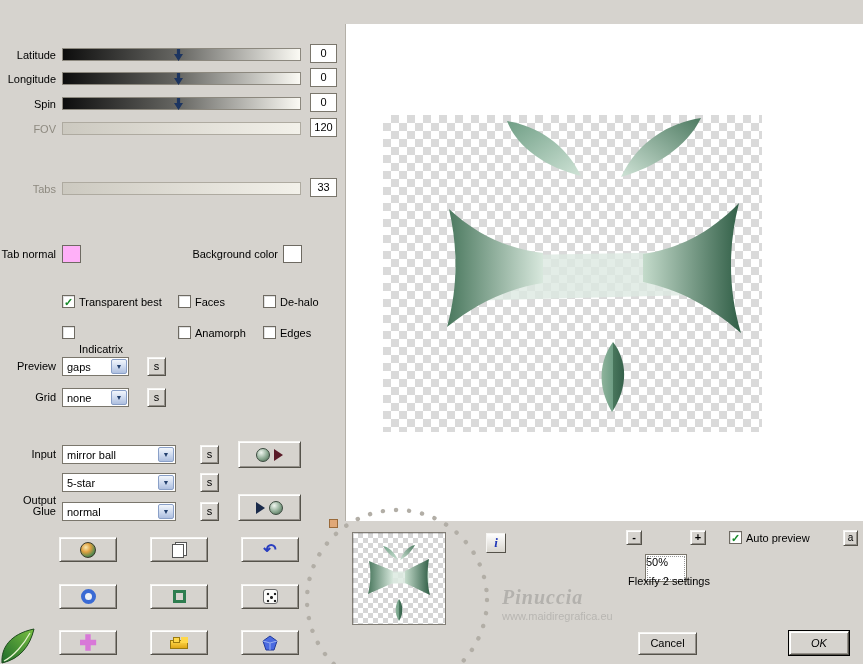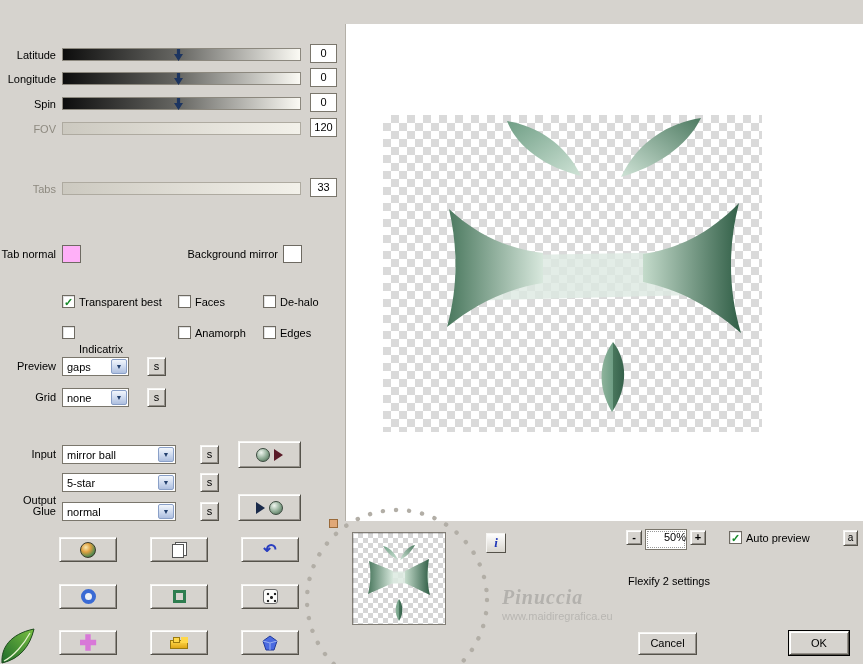--- a/index.html
+++ b/index.html
@@ -51,21 +51,21 @@
   }
   .btn {
     position:absolute; background:#d6d3ce; border:1px solid;
     border-color:#f6f5f2 #55524a #55524a #f6f5f2;
     box-shadow:inset 1px 1px 0 #ffffff, inset -1px -1px 0 #94908a;
     text-align:center;
   }
   .sbtn { width:19px; height:19px; line-height:17px; }
   .gridbtn { width:58px; height:25px; display:flex; align-items:center; justify-content:center; }
   .bigbtn { width:63px; height:27px; display:flex; align-items:center; justify-content:center; }
-  .default-btn { box-shadow:0 0 0 1px #000, inset 1px 1px 0 #ffffff, inset -1px -1px 0 #94908a; }
+  .default-btn { box-shadow:0 0 0 1px #000, inset 1px 1px 0 #ffffff, inset -1px -1px 0 #94908a;font-style:italic; }
   .swatch { position:absolute; width:19px; height:18px; border:1px solid #6e6a62; }
   .checker {
     background-color:#fff;
     background-image:
       linear-gradient(45deg,#dadada 25%,transparent 25%,transparent 75%,#dadada 75%),
       linear-gradient(45deg,#dadada 25%,transparent 25%,transparent 75%,#dadada 75%);
     background-size:16px 16px; background-position:0 0,8px 8px;
   }
   .checker-sm {
     background-color:#fff;
@@ -85,23 +85,23 @@
   .handle { position:absolute; left:329px; top:519px; width:9px; height:9px; background:#e0a878; border:1px solid #9a6a3a; }
   .dots-svg { position:absolute; left:292px; top:500px; }
   .infobtn {
     position:absolute; left:486px; top:533px; width:20px; height:20px;
     background:linear-gradient(180deg,#fefefe,#d8d5ce); border:1px solid; border-color:#f6f5f2 #55524a #55524a #f6f5f2;
     font-family:"Liberation Serif", serif; font-style:italic; font-weight:bold;
     color:#2238b8; font-size:13px; line-height:18px; text-align:center;
   }
   .zoombtn { width:16px; height:15px; line-height:13px; font-weight:bold; }
   .zoomlevel {
-    position:absolute; left:645px; top:529px; width:42px; height:21px;
+    position:absolute; left:645px; top:554px; width:42px; height:28px;
     background:#fff; border:1px solid #7a766c; outline:1px dotted #999; outline-offset:-3px;
-    text-align:right; line-height:15px;
+    text-align:left; line-height:15px;
   }
   .watermark1 { position:absolute; left:502px; top:586px; font-size:20px; font-weight:bold; font-style:italic; color:#b3b1ad; font-family:"Liberation Serif", serif; letter-spacing:1px; }
   .watermark2 { position:absolute; left:502px; top:610px; font-size:11px; color:#b8b6b2; }
   .settings-text { position:absolute; left:628px; top:575px; }
   .leaf { position:absolute; left:0; top:628px; width:38px; height:36px; }
 
   
   .icon-globe { width:16px; height:16px; border-radius:50%; border:1px solid #3a3a2a;
     background:radial-gradient(circle at 35% 32%,#f8e8b0 0%,#e0a040 35%,#588a50 70%,#234a2e 100%); }
   .icon-copy { position:relative; width:15px; height:16px; }
@@ -169,21 +169,21 @@
   <div class="row" style="top:181px">
     <span class="lbl rlbl disabled">Tabs</span>
     <div class="track off"></div>
     <div class="valbox">33</div>
   </div>
 
 
   <div class="row" style="top:244px">
     <span class="lbl rlbl" style="top:4px">Tab normal</span>
     <div class="swatch" style="left:62px;top:1px;background:#ffb0f8"></div>
-    <span class="lbl" style="left:150px;top:4px;width:128px;text-align:right">Background mirror</span>
+    <span class="lbl" style="left:150px;top:4px;width:128px;text-align:right">Background color</span>
     <div class="swatch" style="left:283px;top:1px;background:#ffffff"></div>
   </div>
 
   <div class="row" style="top:294px">
     <div class="cbx" style="left:62px;top:1px"><span>✓</span></div>
     <span class="lbl" style="left:79px;top:2px">Transparent best</span>
     <div class="cbx" style="left:178px;top:1px"></div>
     <span class="lbl" style="left:195px;top:2px">Faces</span>
     <div class="cbx" style="left:263px;top:1px"></div>
     <span class="lbl" style="left:280px;top:2px">De-halo</span>

